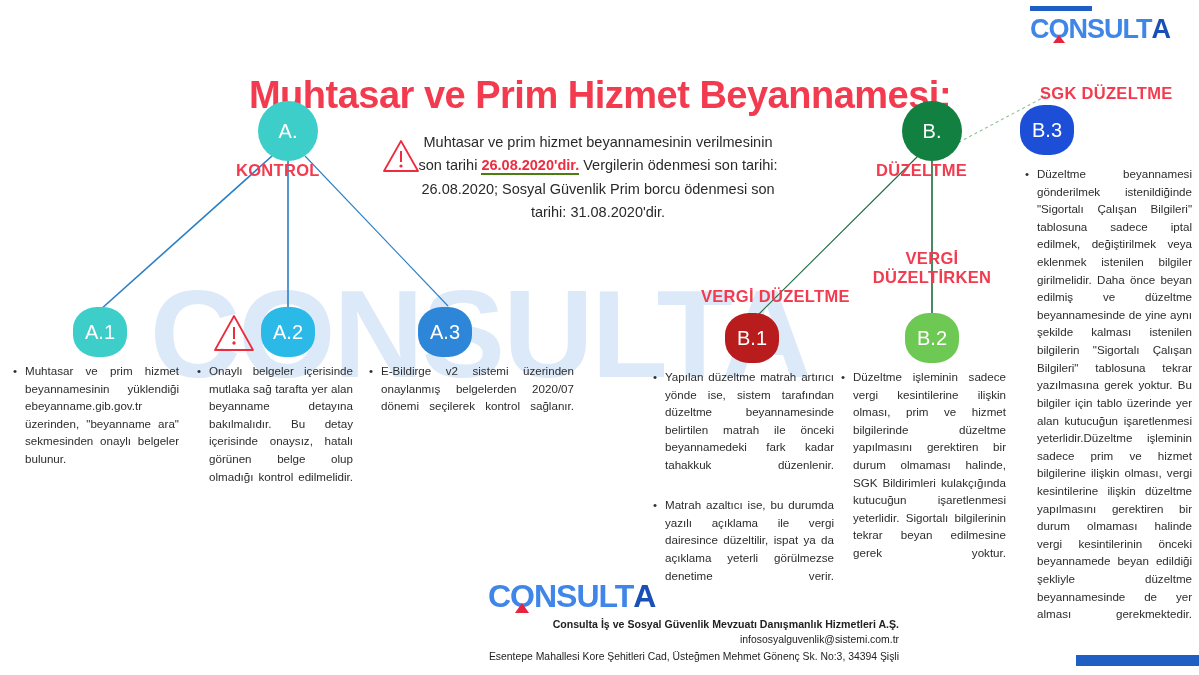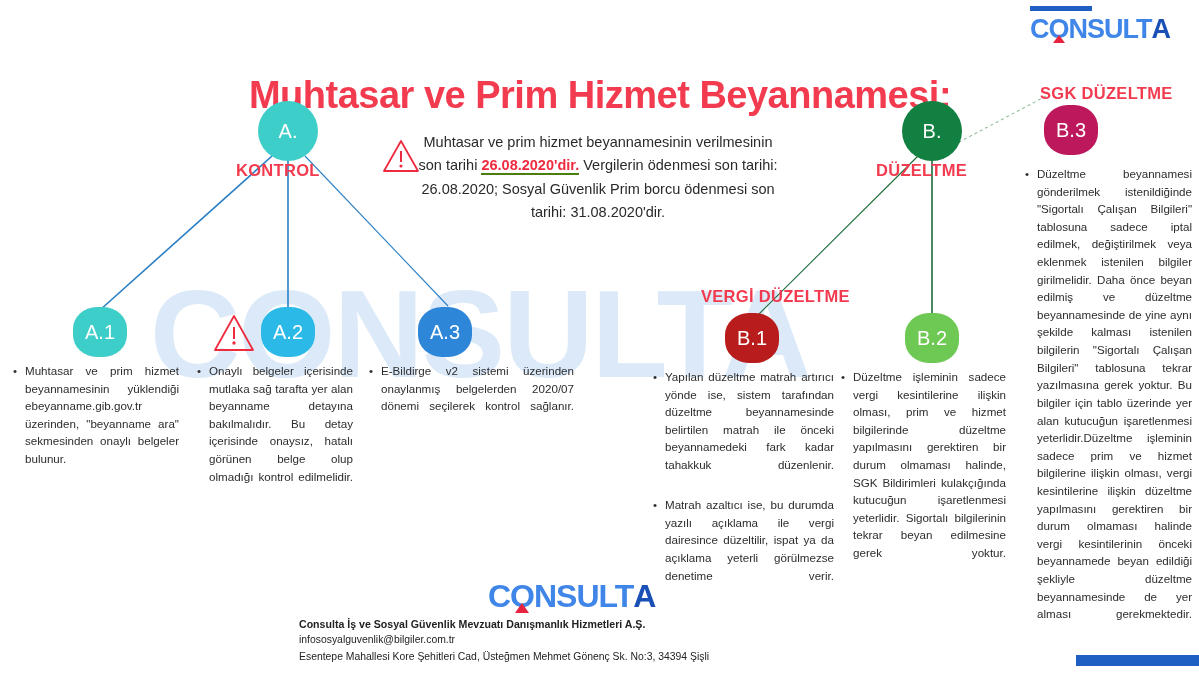--- a/index.html
+++ b/index.html
@@ -56,21 +56,21 @@
     color:#ffffff;font-size:20px;border-radius:50% 50% 46% 46%/50% 50% 46% 46%;
   }
   .node.sq{border-radius:44%;}
   .node-A{left:258px;top:101px;width:60px;height:60px;background:#3ececa;border-radius:50%;}
   .node-B{left:902px;top:101px;width:60px;height:60px;background:#128040;border-radius:50%;}
   .node-A1{left:73px;top:307px;width:54px;height:50px;background:#3ececa;}
   .node-A2{left:261px;top:307px;width:54px;height:50px;background:#2bb9e8;}
   .node-A3{left:418px;top:307px;width:54px;height:50px;background:#2e86d8;}
   .node-B1{left:725px;top:313px;width:54px;height:50px;background:#b91c1c;}
   .node-B2{left:905px;top:313px;width:54px;height:50px;background:#6dc953;}
-  .node-B3{left:1044px;top:105px;width:54px;height:50px;background:#be185d;}
+  .node-B3{left:1020px;top:105px;width:54px;height:50px;background:#1d4ed8;}
 
   
   .slabel{position:absolute;color:#f23b4f;font-weight:bold;font-size:16.5px;
           letter-spacing:.3px;white-space:nowrap;text-align:center;}
   .lbl-kontrol{left:236px;top:161px;}
   .lbl-duzeltme{left:876px;top:161px;}
   .lbl-vergiduz{left:701px;top:287px;}
   .lbl-vergiduzirken{left:862px;top:249px;width:140px;line-height:1.18;}
   .lbl-sgk{left:1040px;top:84px;}
 
@@ -83,21 +83,21 @@
   .col li:after{content:"";display:inline-block;width:100%;}
   .col li .dot{position:absolute;left:1px;top:0px;}
   .col-a1{left:12px;top:362px;width:167px;}
   .col-a2{left:196px;top:362px;width:157px;}
   .col-a3{left:368px;top:362px;width:206px;}
   .col-b1{left:652px;top:368px;width:182px;}
   .col-b2{left:840px;top:368px;width:166px;}
   .col-b3{left:1024px;top:165px;width:168px;}
 
   
-  .footer{position:absolute;left:299px;top:616px;width:600px;text-align:left;
+  .footer{position:absolute;left:299px;top:616px;width:600px;text-align:right;
           color:#222;font-size:10.4px;line-height:1.55;}
   .footer .f1{font-weight:bold;font-size:10.6px;}
 
   svg.lines{position:absolute;left:0;top:0;width:1199px;height:675px;
             pointer-events:none;}
 </style>
 </head>
 <body>
 
 <div id="stage">
@@ -148,20 +148,24 @@
 
   <svg style="position:absolute;left:212px;top:312px;width:44px;height:42px;" viewBox="0 0 44 42">
     <path d="M22 4 L41 38 L3 38 Z" fill="none" stroke="#ef2b3f" stroke-width="1.8" stroke-linejoin="round"></path>
     <rect x="21" y="15" width="2" height="12" fill="#ef2b3f"></rect>
     <circle cx="22" cy="31" r="1.7" fill="#ef2b3f"></circle>
   </svg>
 
   <div class="slabel lbl-kontrol">KONTROL</div>
   <div class="slabel lbl-duzeltme">DÜZELTME</div>
   <div class="slabel lbl-vergiduz">VERGİ DÜZELTME</div>
+  <div class="slabel lbl-vergiduzirken">
+    <div>VERGİ</div>
+    <div>DÜZELTİRKEN</div>
+  </div>
   <div class="slabel lbl-sgk">SGK DÜZELTME</div>
 
   <div class="col col-a1">
     <ul>
       <li><span class="dot">•</span><span>Muhtasar ve prim hizmet beyannamesinin yüklendiği ebeyanname.gib.gov.tr üzerinden, "beyanname ara" sekmesinden onaylı belgeler bulunur.</span></li>
     </ul>
   </div>
 
   <div class="col col-a2">
     <ul>
@@ -199,18 +203,18 @@
     <span class="o-wrap">
       <span class="l1">O</span>
       <span class="o-tri"></span>
     </span>
     <span class="l1">NSULT</span>
     <span class="l2">A</span>
   </div>
 
   <div class="footer">
     <div class="f1">Consulta İş ve Sosyal Güvenlik Mevzuatı Danışmanlık Hizmetleri A.Ş.</div>
-    <div>infososyalguvenlik@bilgiler.com.tr</div>
+    <div>infososyalguvenlik@sistemi.com.tr</div>
     <div>Esentepe Mahallesi Kore Şehitleri Cad, Üsteğmen Mehmet Gönenç Sk. No:3, 34394 Şişli</div>
   </div>
 
   <div class="bottom-rule"></div>
 </div>
 
 </body></html>

